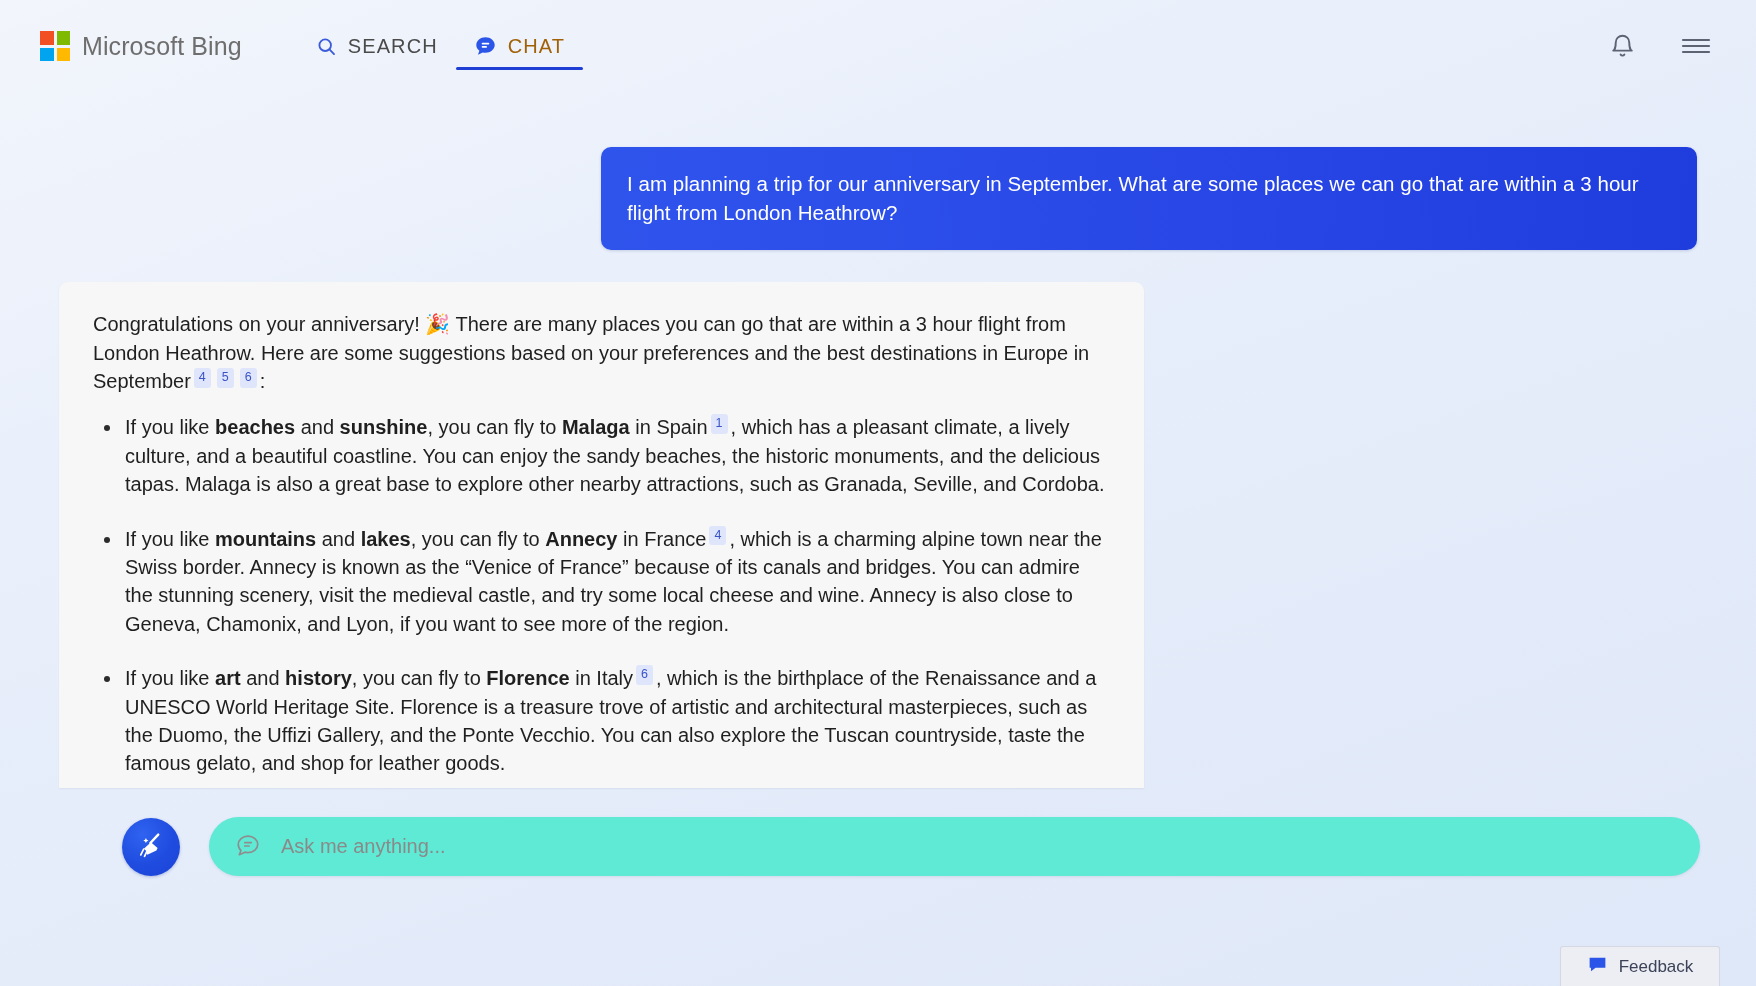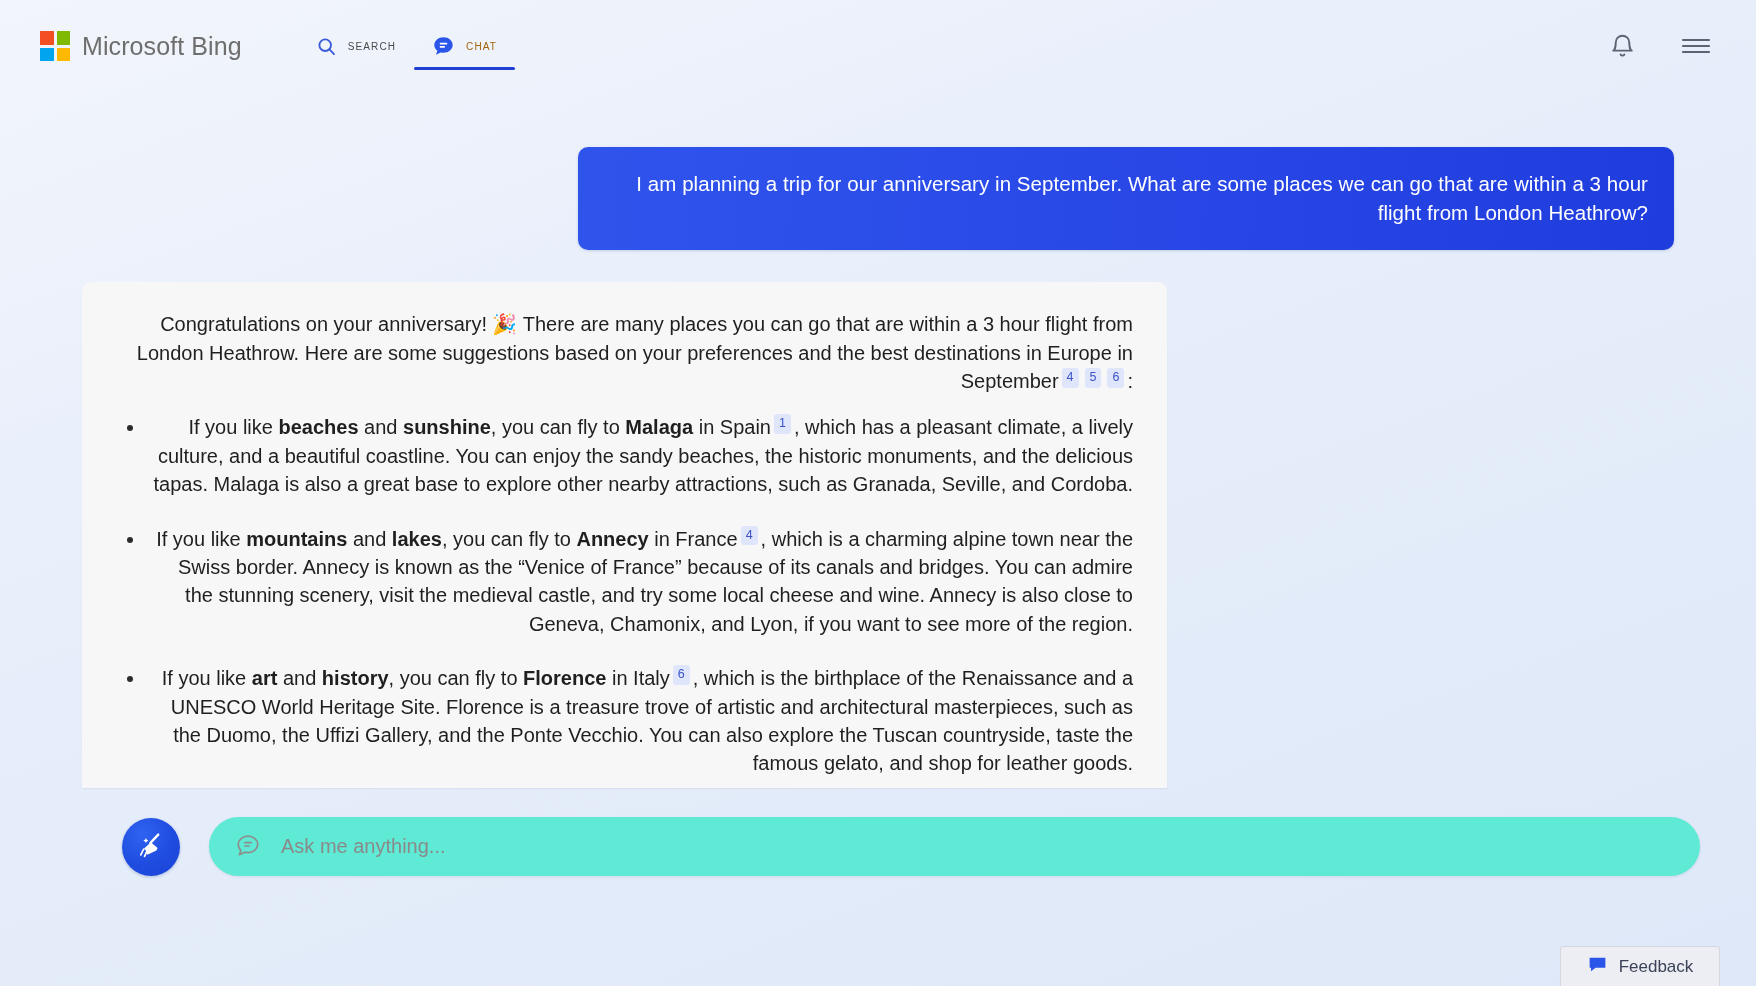--- a/index.html
+++ b/index.html
@@ -60,21 +60,21 @@
     display: flex;
     align-items: center;
     gap: 11px;
     padding: 0 18px;
     height: 92px;
     position: relative;
     cursor: pointer;
     user-select: none;
   }
   .nav-tab .label {
-    font-size: 10px;
+    font-size: 20px;
     letter-spacing: 1.1px;
     color: #4a4a4a;
     white-space: nowrap;
   }
   .nav-tab.active .label { color: #a16207; }
   .nav-tab.active::after {
     content: "";
     position: absolute;
     left: 0; right: 0;
     bottom: 22px;
@@ -98,22 +98,21 @@
   }
   .hicon { cursor: pointer; display:block; }
 
   
   .conversation {
     position: absolute;
     left: 0; right: 0;
     top: 92px;
     bottom: 166px;
     overflow: hidden;
-    padding: 0 82px;
-    text-align: right;
+    padding: 0 59px;
   }
 
   .user-row {
     display: flex;
     justify-content: flex-end;
     margin-top: 55px;
   }
 
   .user-bubble {
     max-width: 1096px;

